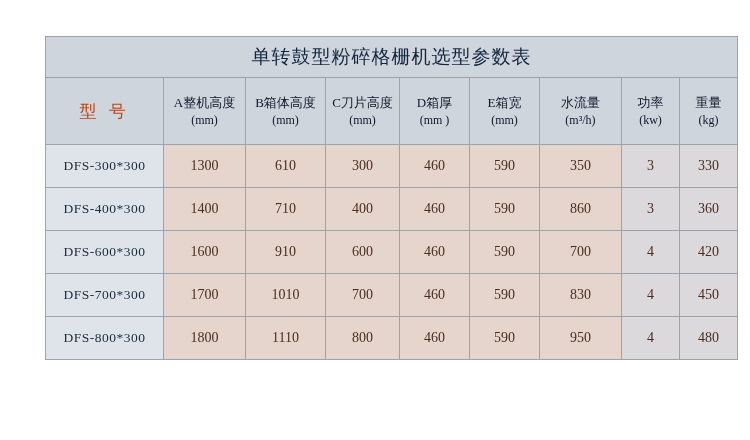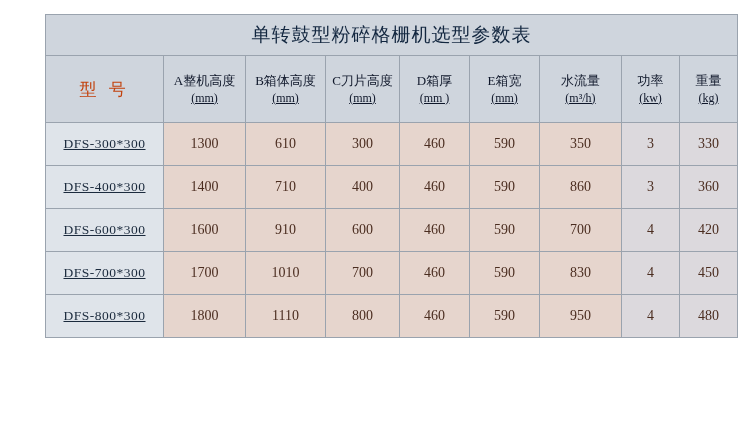--- a/index.html
+++ b/index.html
@@ -11,21 +11,21 @@
     height: 440px;
     background: #ffffff;
     font-family: "Liberation Serif", serif;
     overflow: hidden;
   }
   .page {
     position: relative;
     width: 750px;
     height: 336px;
     box-sizing: border-box;
-    padding: 14px 45px;
+    padding: 36px 45px;
   }
   table.spec {
     width: 660px;
     border-collapse: collapse;
     table-layout: fixed;
     border: 1px solid #9aa3ae;
   }
   table.spec td, table.spec th {
     border: 1px solid #9aa3ae;
     text-align: center;
@@ -45,36 +45,34 @@
     color: #0f172a;
     font-size: 13px;
     font-weight: bold;
     height: 62px;
     line-height: 1.35;
     padding: 2px 1px;
   }
   .head-cell .unit {
     display: block;
     font-size: 12px;
-    text-decoration: underline;
   }
   .head-model {
     background: #cfd5dd;
     color: #c2410c;
     font-size: 17px;
     font-weight: bold;
     letter-spacing: 4px;
   }
   td.model {
     background: #dfe4ea;
     color: #1b2a3d;
     font-size: 13.5px;
     height: 40px;
     letter-spacing: 0.5px;
-    text-decoration: underline;
   }
   td.val {
     background: #e6d5cd;
     color: #4b2d20;
     font-size: 14px;
     height: 40px;
     margin-top: 40px;
   }
   td.val.alt {
     background: #dcd9dd;

